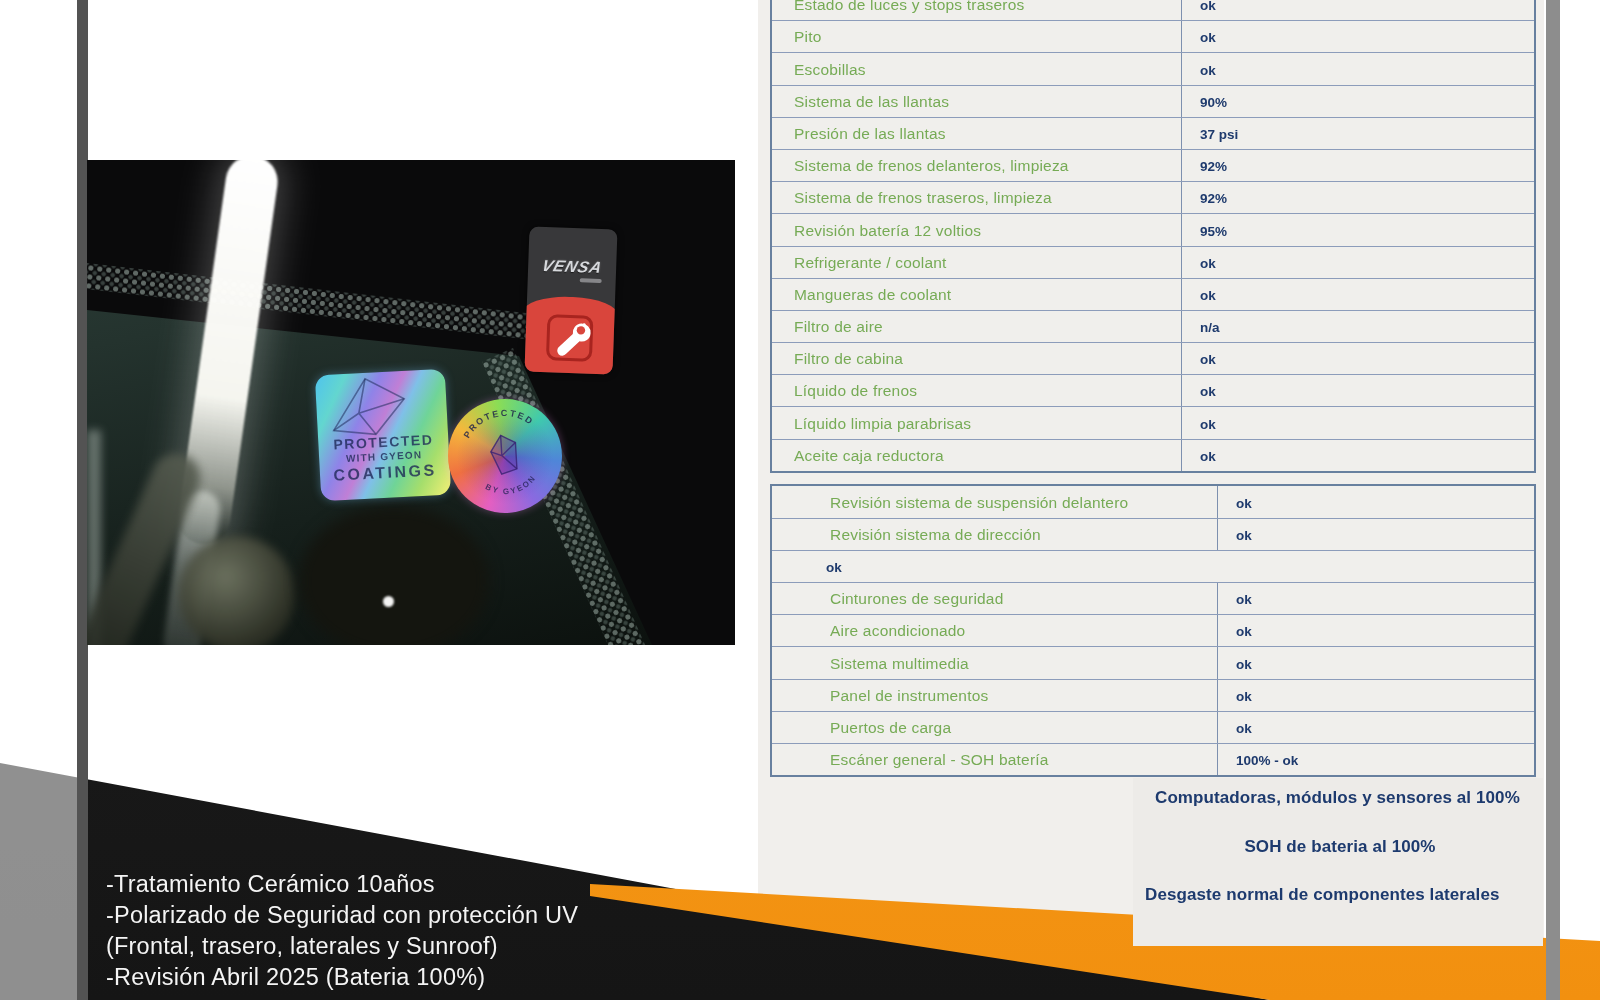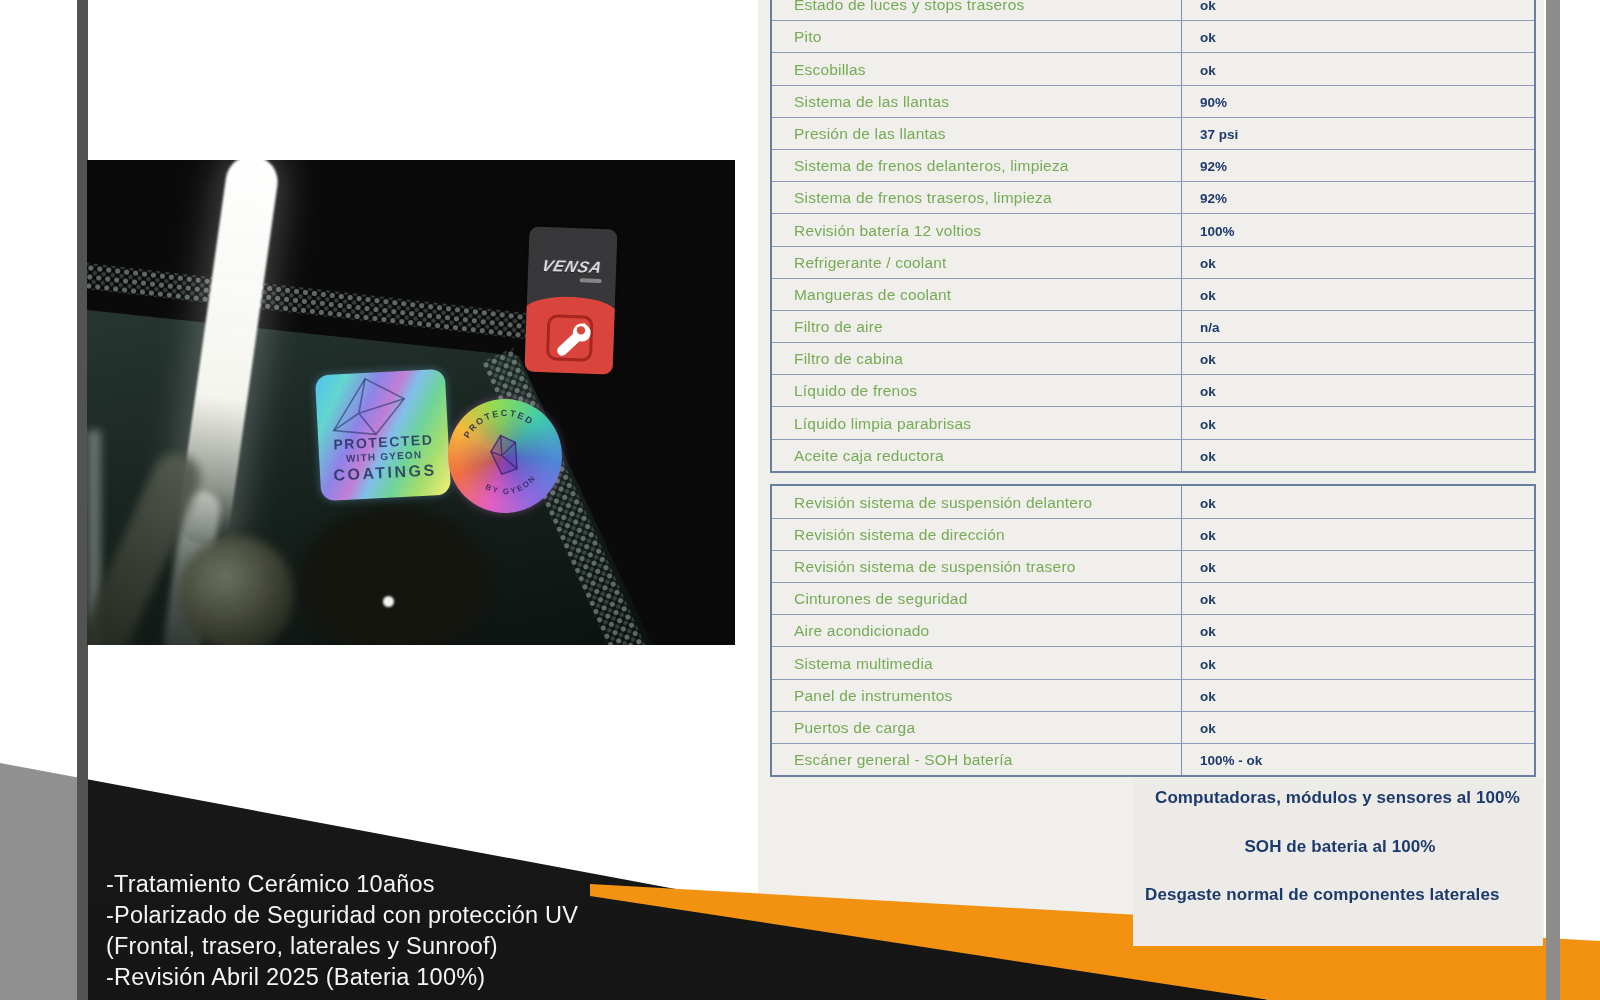--- a/index.html
+++ b/index.html
@@ -7,21 +7,21 @@
         font-family:"Liberation Sans", sans-serif;}
 
   
   .paper{position:absolute;left:758px;top:0;width:786px;height:946px;background:#f1efec;z-index:1;}
 
   
   .tbl{position:absolute;left:770px;width:766px;border:2px solid #68809f;box-sizing:border-box;z-index:6;background:#f0efec;}
   .tbl-row{display:flex;box-sizing:border-box;border-top:1.4px solid #8c9cba;}
   .tbl-row:first-child{border-top:none;}
   .sec1 .tbl-row{height:32.2px;}
-  .sec2 .tbl-row{height:32.1px;}
+  .sec2 .tbl-row{height:32.1px;padding-left:36px;}
   .cell-l{width:410px;box-sizing:border-box;border-right:1.5px solid #7d90af;display:flex;align-items:flex-end;
           padding:0 8px 6px 22px;color:#76ab55;font-size:15.5px;letter-spacing:.2px;overflow:hidden;white-space:nowrap;}
   .cell-v{flex:1;display:flex;align-items:flex-end;padding:0 6px 7px 18px;color:#1e3a6d;
           font-weight:bold;font-size:13.5px;white-space:nowrap;}
   .sec1{top:-14px;}
   .sec2{top:484px;}
 
   
   .notes{position:absolute;left:1133px;top:778px;width:410px;height:168px;background:#edebe8;z-index:6;}
   .note-line{position:absolute;left:12px;width:390px;color:#1d3a6e;font-weight:bold;font-size:17px;letter-spacing:.1px;}
@@ -211,21 +211,21 @@
     <div class="tbl-row">
         <div class="cell-l">
           <span class="t-label">Sistema de frenos traseros, limpieza</span>
         </div>
         <div class="cell-v">92%</div>
       </div>
     <div class="tbl-row">
         <div class="cell-l">
           <span class="t-label">Revisión batería 12 voltios</span>
         </div>
-        <div class="cell-v">100%</div>
+        <div class="cell-v">95%</div>
       </div>
     <div class="tbl-row">
         <div class="cell-l">
           <span class="t-label">Refrigerante / coolant</span>
         </div>
         <div class="cell-v">ok</div>
       </div>
     <div class="tbl-row">
         <div class="cell-l">
           <span class="t-label">Mangueras de coolant</span>
@@ -271,23 +271,20 @@
         </div>
         <div class="cell-v">ok</div>
       </div>
     <div class="tbl-row">
         <div class="cell-l">
           <span class="t-label">Revisión sistema de dirección</span>
         </div>
         <div class="cell-v">ok</div>
       </div>
     <div class="tbl-row">
-        <div class="cell-l">
-          <span class="t-label">Revisión sistema de suspensión trasero</span>
-        </div>
         <div class="cell-v">ok</div>
       </div>
     <div class="tbl-row">
         <div class="cell-l">
           <span class="t-label">Cinturones de seguridad</span>
         </div>
         <div class="cell-v">ok</div>
       </div>
     <div class="tbl-row">
         <div class="cell-l">

